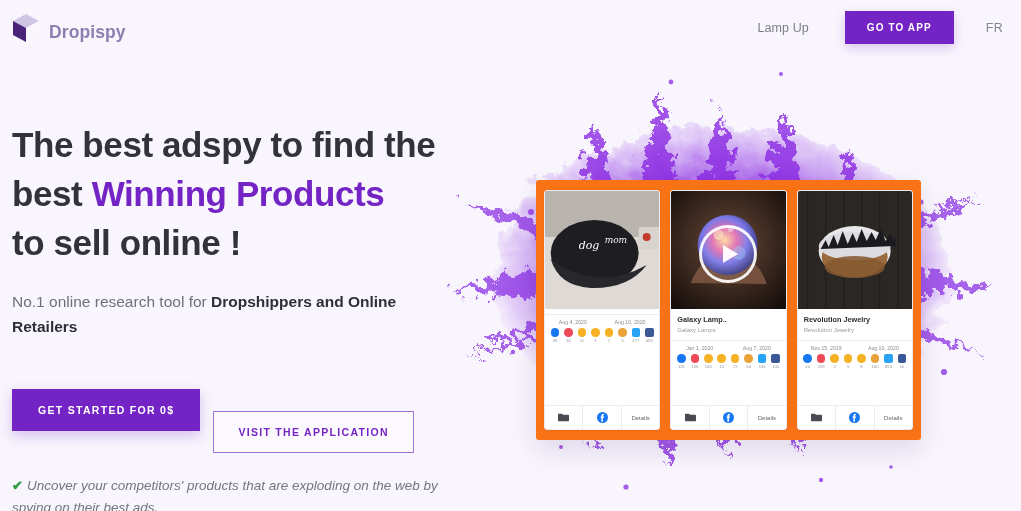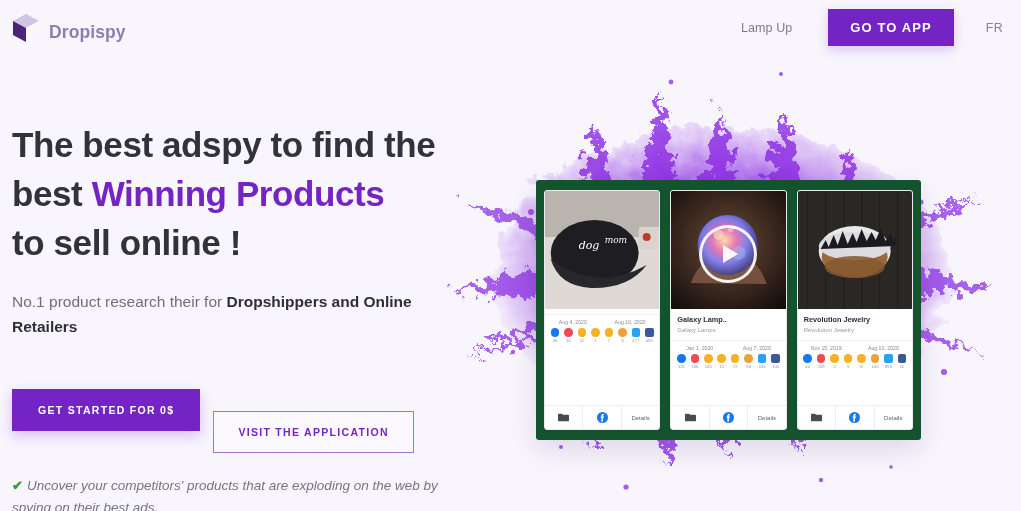--- a/index.html
+++ b/index.html
@@ -57,21 +57,21 @@
     text-decoration: none;
     margin-right: 36px;
     letter-spacing: .1px;
   }
 
   .goto-app-btn {
     background: #7424c4;
     color: #ffffff;
     border: none;
     font-family: "Liberation Sans", sans-serif;
-    font-size: 13px;
+    font-size: 10px;
     font-weight: bold;
     letter-spacing: 1.1px;
     padding: 11px 22px;
     cursor: pointer;
     box-shadow: 0 4px 10px rgba(116,36,196,.22);
   }
 
   .lang-toggle {
     font-size: 12.5px;
     color: #86868e;
@@ -167,21 +167,21 @@
     z-index: 10;
   }
   .splat-svg { position: absolute; inset: 0; width: 100%; height: 100%; }
 
   .cards-panel {
     position: absolute;
     left: 115px;
     top: 128px;
     width: 385px;
     height: 260px;
-    background: #14532d;
+    background: #f97316;
     border-radius: 3px;
     box-shadow: 0 10px 26px rgba(60,30,100,.13);
     display: flex;
     gap: 10px;
     padding: 10px 8px;
     z-index: 20;
   }
 
   .pcard {
     width: 119px;
@@ -304,21 +304,21 @@
 
 <div class="hero-copy">
 
   <h1 class="headline">
     <span>The best adspy to find the</span><br>
     <span>best </span><span class="accent">Winning Products</span><br>
     <span>to sell online !</span>
   </h1>
 
   <p class="subtitle">
-    <span>No.1 product research their for </span><b>Dropshippers and Online Retailers</b>
+    <span>No.1 online research tool for </span><b>Dropshippers and Online Retailers</b>
   </p>
 
   <div class="cta-row">
     <button class="btn-primary">GET STARTED FOR 0$</button>
     <button class="btn-outline">VISIT THE APPLICATION</button>
   </div>
 
   <div class="tagline">
     <span class="check-icon">✔</span><span>Uncover your competitors' products that are exploding on the web by spying on their best ads.</span>
   </div>

